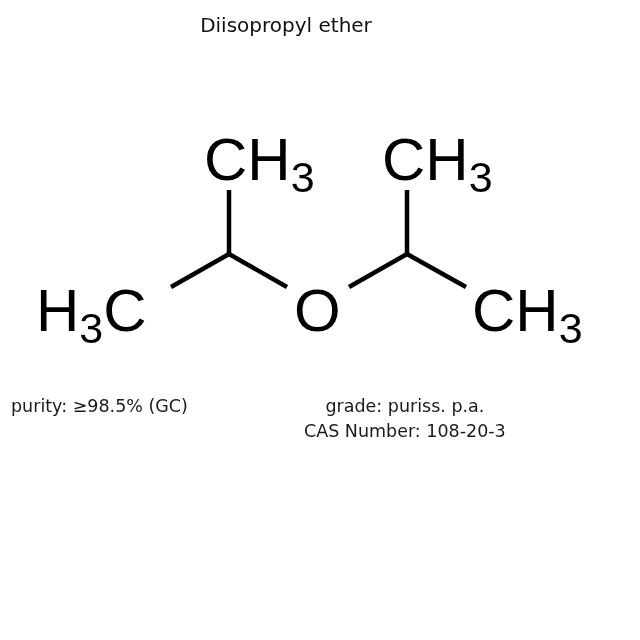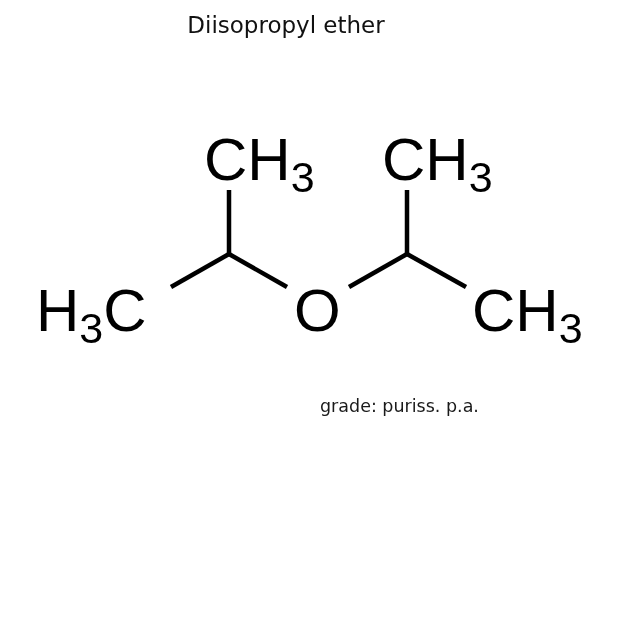--- a/index.html
+++ b/index.html
@@ -14,21 +14,21 @@
       overflow: hidden;
       color: #111111;
     }
     .title {
       position: absolute;
       top: 8px;
       left: 0;
       width: 572px;
       text-align: center;
       font-family: "DejaVu Sans", sans-serif;
-      font-size: 23px;
+      font-size: 20px;
       line-height: 34px;
       color: #111111;
     }
     .structure {
       position: absolute;
       left: 0;
       top: 0;
       width: 640px;
       height: 380px;
     }
@@ -52,21 +52,21 @@
       font-family: "DejaVu Sans", sans-serif;
       font-size: 17.5px;
       line-height: 25px;
       color: #1a1a1a;
     }
     .col {
       position: absolute;
       top: 0;
     }
     .col-left { left: 11px; }
-    .col-right { left: 320px; text-align: center; }
+    .col-right { left: 304px; text-align: center; }
     .prop-line {
       white-space: nowrap;
     }
   </style>
 </head>
 <body>
 
 <div class="title">Diisopropyl ether</div>
 
 <svg class="structure" viewBox="0 0 640 380" xmlns="http://www.w3.org/2000/svg">
@@ -98,17 +98,19 @@
     <tspan class="atom-main">O</tspan>
   </text>
 
   <text x="472" y="331">
     <tspan class="atom-main">CH</tspan><tspan class="atom-sub" dy="12">3</tspan>
   </text>
 </svg>
 
 <div class="props">
   <div class="col col-left">
+    <div class="prop-line">purity: ≥98.5% (GC)</div>
   </div>
   <div class="col col-right">
     <div class="prop-line">grade: puriss. p.a.</div>
+    <div class="prop-line">CAS Number: 108-20-3</div>
   </div>
 </div>
 
 </body></html>

